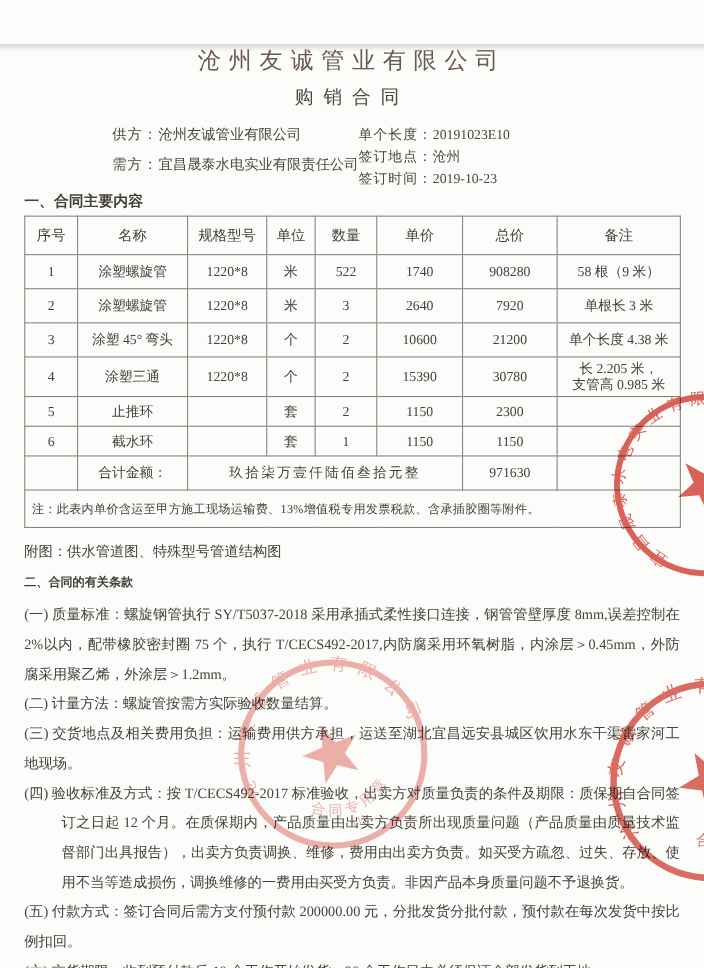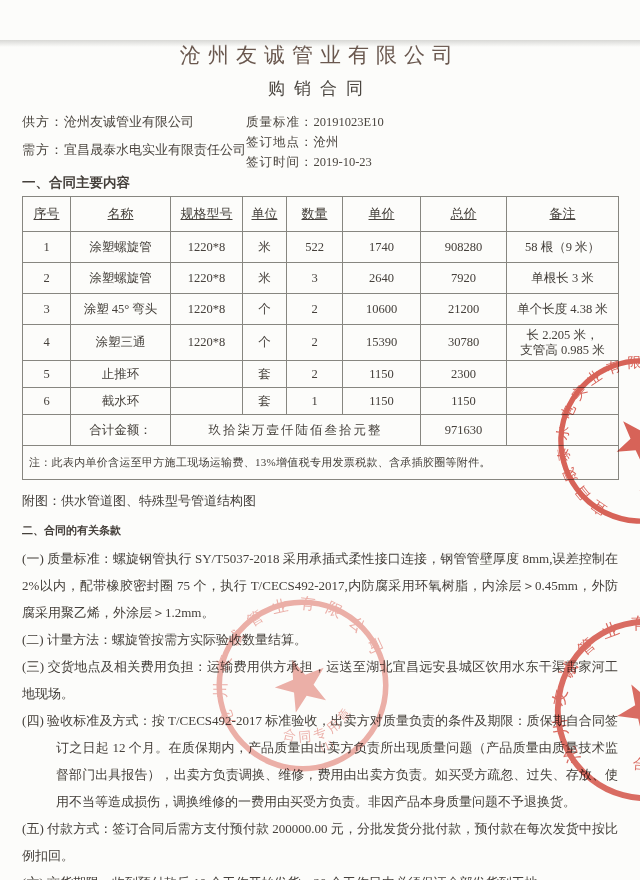--- a/index.html
+++ b/index.html
@@ -11,33 +11,33 @@
   }
   .scan-edge-top{position:absolute;top:0;left:0;right:0;height:7px;
     background:linear-gradient(#d8d8d5,rgba(252,252,250,0));}
   .sheet{position:relative;width:640px;height:880px;}
 
   .doc-title{margin:40px 0 0;text-align:center;font-size:21px;line-height:30px;
     letter-spacing:7px;color:#6a584f;font-weight:normal;}
   .doc-subtitle{margin:6px 0 0;text-align:center;font-size:17px;line-height:26px;
     letter-spacing:9px;color:#4a453f;font-weight:normal;}
 
-  .info{display:flex;justify-content:flex-start;margin:10px 22px 0 22px;}
+  .info{display:flex;justify-content:center;margin:10px 22px 0 22px;}
   .info-left p{margin:0;font-size:13px;line-height:20px;color:#4a453f;}
   .info-left p.buyer{margin-top:8px;}
   .info-right p{margin:0;font-size:12.5px;line-height:20px;color:#4a453f;width:212px;}
   .label{letter-spacing:1px;}
 
   .sec-heading{margin:2px 0 0 22px;font-size:13.5px;line-height:18px;color:#443f3a;font-weight:bold;}
 
   table{border-collapse:collapse;table-layout:fixed;width:596px;margin:4px 22px 0 22px;
     font-size:12.5px;color:#45403b;}
   th,td{border:1px solid #878680;text-align:center;padding:1px 3px;font-weight:normal;
     overflow:hidden;}
-  thead th{height:32px;font-size:13px;text-decoration:underline;}
+  thead th{height:32px;font-size:13px;}
   tr.r{height:31px;}
   tr.r5,tr.r6{height:27px;}
   tr.r4{height:36px;}
   tr.total-row{height:31px;}
   td.remark{white-space:pre-line;line-height:15px;text-align:center;}
   td.note-cell{text-align:left;padding:9px 6px;font-size:11px;letter-spacing:0.3px;}
   td.amount-cn{letter-spacing:2px;}
 
   .attachment{margin:12px 0 0 22px;font-size:13px;line-height:18px;}
   .sec2{margin:11px 0 0 22px;font-size:11px;line-height:18px;font-weight:bold;color:#443f3a;}
@@ -63,21 +63,21 @@
 
   <h1 class="doc-title">沧州友诚管业有限公司</h1>
   <h2 class="doc-subtitle">购销合同</h2>
 
   <div class="info">
     <div class="info-left">
       <p><span class="label">供方：</span><span>沧州友诚管业有限公司</span></p>
       <p class="buyer"><span class="label">需方：</span><span>宜昌晟泰水电实业有限责任公司</span></p>
     </div>
     <div class="info-right">
-      <p><span class="label">质量标准：</span><span>20191023E10</span></p>
+      <p><span class="label">单个长度：</span><span>20191023E10</span></p>
       <p><span class="label">签订地点：</span><span>沧州</span></p>
       <p><span class="label">签订时间：</span><span>2019-10-23</span></p>
     </div>
   </div>
 
   <div class="sec-heading">一、合同主要内容</div>
 
   <table>
     <colgroup>
       <col style="width:48px">

